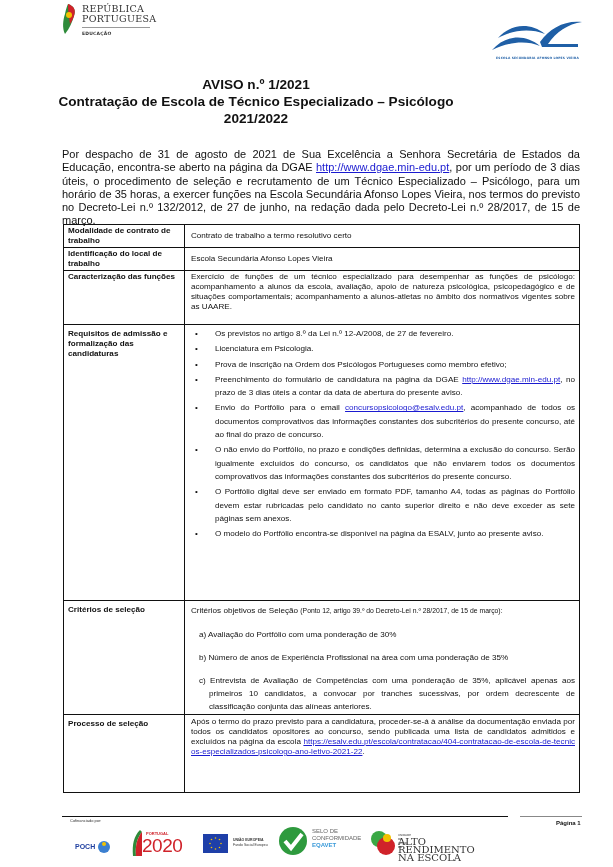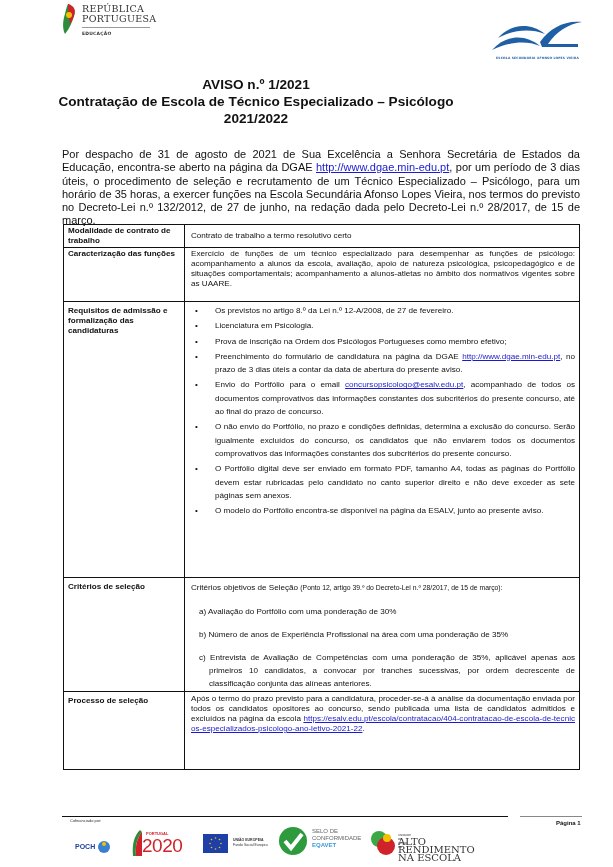--- a/index.html
+++ b/index.html
@@ -90,20 +90,24 @@
 <div class="abs intro">
   <span>Por despacho de 31 de agosto de 2021 de Sua Excelência a Senhora Secretária de Estados da Educação, encontra-se aberto na página da DGAE </span><a class="link">http://www.dgae.min-edu.pt</a><span>, por um período de 3 dias úteis, o procedimento de seleção e recrutamento de um Técnico Especializado – Psicólogo, para um horário de 35 horas, a exercer funções na Escola Secundária Afonso Lopes Vieira, nos termos do previsto no Decreto-Lei n.º 132/2012, de 27 de junho, na redação dada pelo Decreto-Lei n.º 28/2017, de 15 de março.</span>
 </div>
 
 <table class="abs tbl">
   <tbody>
       <tr style="height:14px;margin-left:28px;">
     <td class="lbl">Modalidade de contrato de trabalho</td>
     <td class="val val-single">Contrato de trabalho a termo resolutivo certo</td>
   </tr>
+  <tr style="height:21px;">
+    <td class="lbl">Identificação do local de trabalho</td>
+    <td class="val val-single">Escola Secundária Afonso Lopes Vieira</td>
+  </tr>
   <tr style="height:54px;">
     <td class="lbl">Caracterização das funções</td>
     <td class="val just">Exercício de funções de um técnico especializado para desempenhar as funções de psicólogo: acompanhamento a alunos da escola, avaliação, apoio de natureza psicológica, psicopedagógico e de situações comportamentais; acompanhamento a alunos-atletas no âmbito dos normativos vigentes sobre as UAARE.</td>
   </tr>
   <tr style="height:276px;">
     <td class="lbl" style="padding-top:4px;">Requisitos de admissão e formalização das candidaturas</td>
     <td class="val" style="padding-top:2px;">
       <ul class="req">
         <li><span class="bullet">•</span><span>Os previstos no artigo 8.º da Lei n.º 12-A/2008, de 27 de fevereiro.</span></li>
         <li><span class="bullet">•</span><span>Licenciatura em Psicologia.</span></li>

